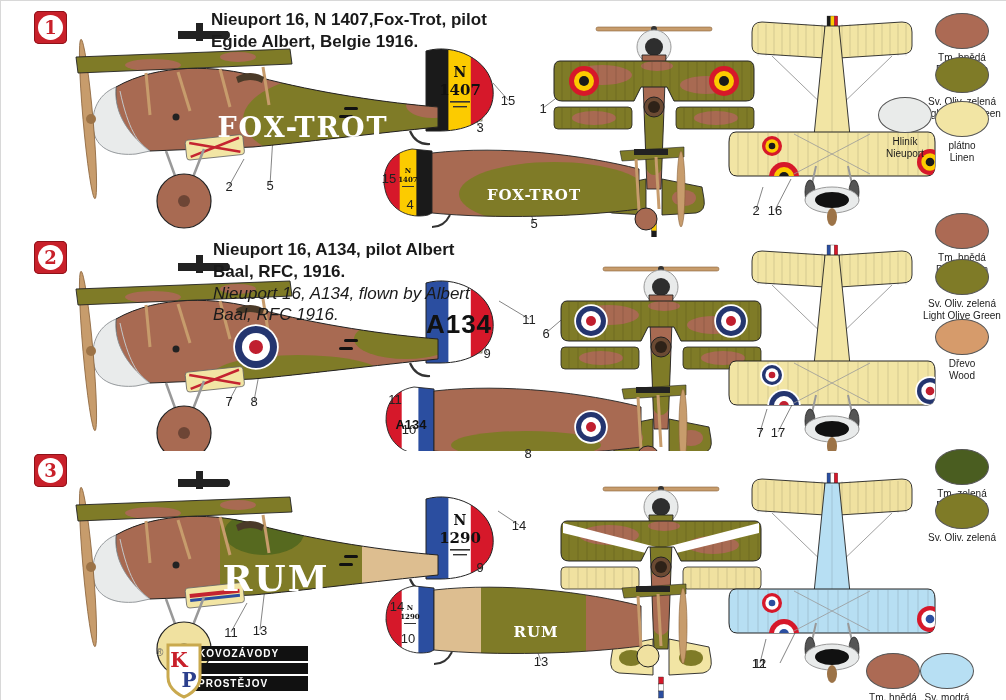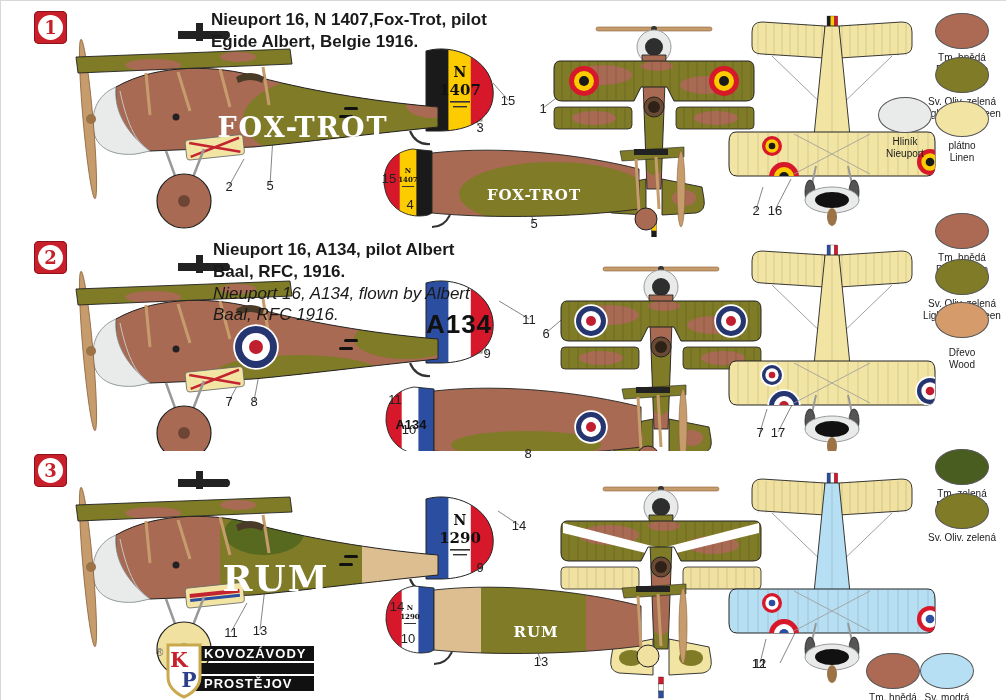--- a/index.html
+++ b/index.html
@@ -13,22 +13,22 @@
   .badge-inner{width:25px;height:25px;background:#fff;border-radius:50%;display:flex;align-items:center;
          justify-content:center;font-family:"DejaVu Serif",serif;font-weight:bold;font-size:18px;color:#C8202A;}
   .scheme-title{position:absolute;width:280px;font-size:17px;line-height:1.28;color:#1a1a1a;}
   .cs-line{font-weight:bold;}
   .en-line{font-style:italic;}
   .callout{position:absolute;font-size:13px;color:#222;transform:translate(-50%,-50%);background:rgba(255,255,255,0.0);}
   .swatch{position:absolute;display:flex;flex-direction:column;align-items:center;transform:translateX(-50%);}
   .swatch .oval{width:52px;height:34px;border:1px solid #555;border-radius:50%;}
   .swatch .lbl{margin-top:3px;font-size:10px;line-height:1.18;text-align:center;color:#1a1a1a;white-space:nowrap;}
   .logo{position:absolute;left:155px;top:642px;width:156px;height:56px;}
-  .logo .bar{position:absolute;left:30px;background:#111;color:#fff;display:flex;align-items:center;
-        padding:0 6px 0 18px;font-size:13px;font-weight:bold;letter-spacing:1px;}
+  .logo .bar{position:absolute;left:24px;background:#111;color:#fff;display:flex;align-items:center;
+        padding:0 6px 0 18px;font-size:10px;font-weight:bold;letter-spacing:1px;}
   .logo .b1{top:3px;height:15px;width:104px;}
   .logo .b2{top:20px;height:11px;width:104px;}
   .logo .b3{top:33px;height:15px;width:104px;}
   .logo .reg{position:absolute;left:0;top:4px;font-size:10px;color:#666;}
   .logo .shield{position:absolute;left:10px;top:0;}
 </style>
 </head>
 <body>
 
 <div id="canvas">
@@ -966,21 +966,21 @@
         <div>Dark Brown</div>
       </div>
     </div>
     <div class="swatch" style="left: 961px; top: 258px;">
       <div class="oval" style="background: rgb(127, 123, 39);"></div>
       <div class="lbl">
         <div>Sv. Oliv. zelená</div>
         <div>Light Olive Green</div>
       </div>
     </div>
-    <div class="swatch" style="left: 961px; top: 301px; gap: 6px;">
+    <div class="swatch" style="left: 961px; top: 318px;">
       <div class="oval" style="background: rgb(214, 155, 107);"></div>
       <div class="lbl">
         <div>Dřevo</div>
         <div>Wood</div>
       </div>
     </div>
     <div class="swatch" style="left: 961px; top: 448px;">
       <div class="oval" style="background: rgb(74, 93, 32);"></div>
       <div class="lbl">
         <div>Tm. zelená</div>

